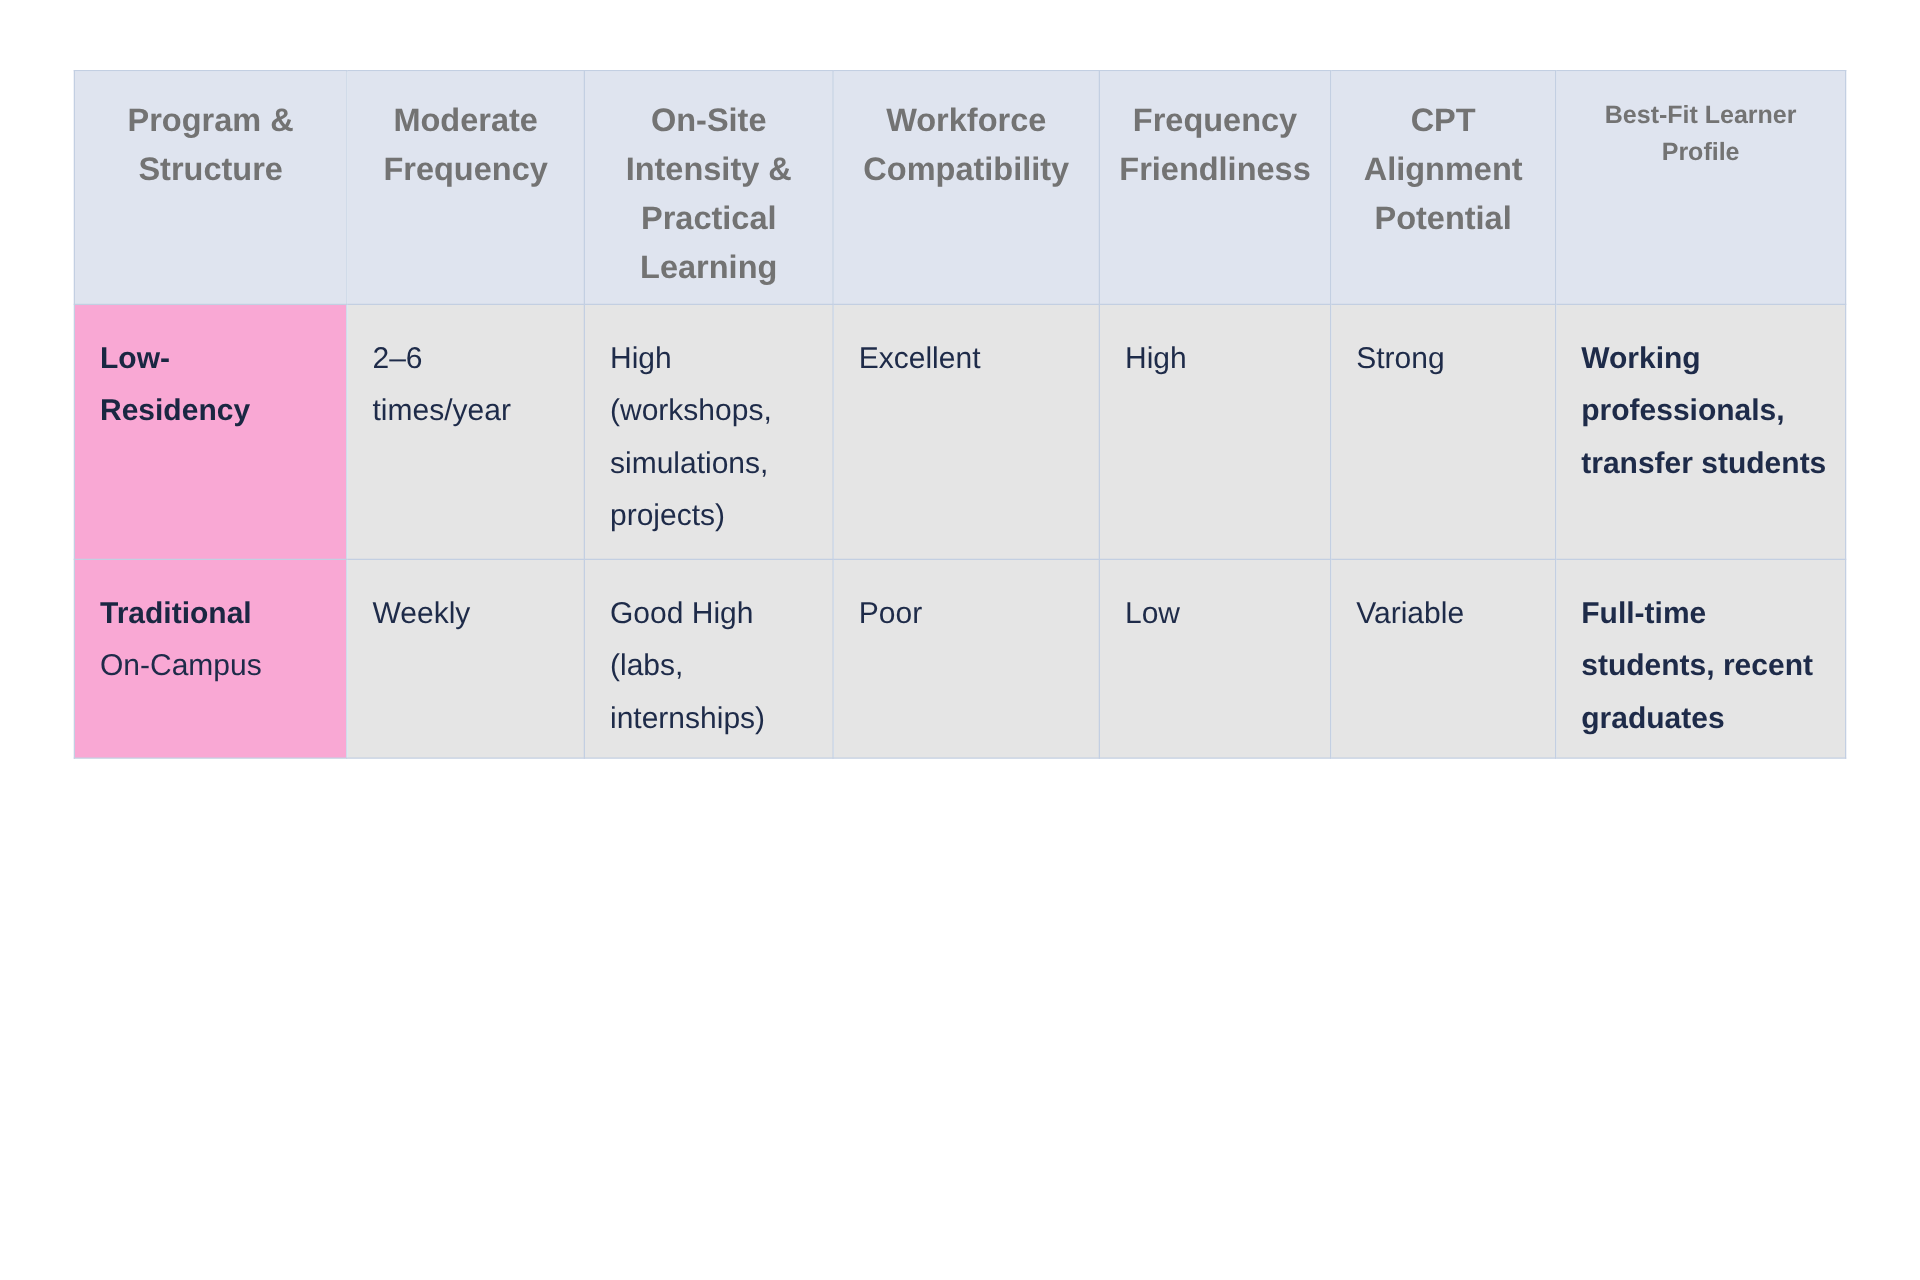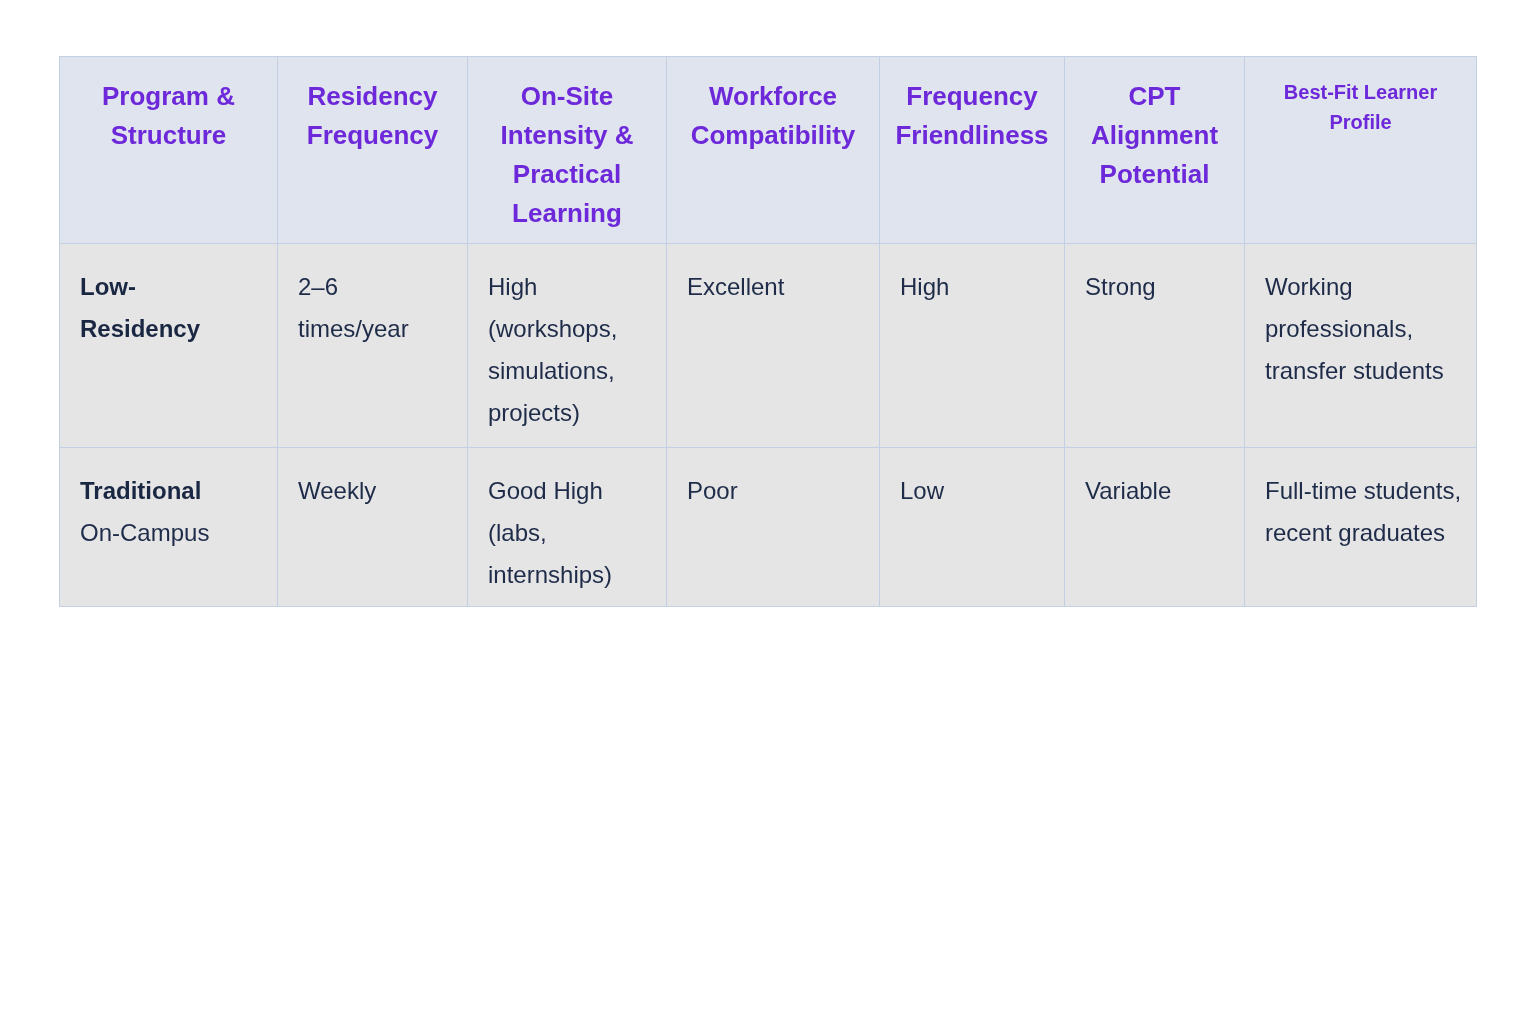--- a/index.html
+++ b/index.html
@@ -23,44 +23,45 @@
   }
   table.compare th, table.compare td {
     border: 1px solid #c3cfe2;
     vertical-align: top;
     overflow: hidden;
     box-sizing: border-box;
   }
   
   thead th {
     background: #dfe4ef;
-    color: #6d28d9;
+    color: #737373;
     font-weight: bold;
     font-size: 26px;
     line-height: 1.5;
     text-align: center;
     padding: 20px 10px 10px 10px;
     border-bottom: 1px solid #b7c4da;
   }
   thead th.small-head { font-size: 20px; }
   
   tbody td {
     background: #e5e5e5;
     color: #1e2b49;
     font-size: 24px;
     line-height: 1.75;
     text-align: left;
     padding: 22px 24px 10px 20px;
   }
   tbody td.prog {
-    background: #e5e5e5;
+    background: #f9a8d4;
     padding-right: 44px;
   }
   tbody td.last {
     padding-right: 2px;
+    font-weight: bold;
   }
   .prog .b {
     display: block;
     font-weight: bold;
     color: #1a2742;
   }
   .prog .r {
     display: block;
     font-weight: normal;
   }
@@ -80,21 +81,21 @@
         <col style="width:190px">
         <col style="width:199px">
       <col style="width:213px">
         <col style="width:185px">
         <col style="width:180px">
       <col style="width:232px">
     </colgroup>
     <thead>
       <tr class="h-row">
         <th>Program &amp; Structure</th>
-        <th>Residency Frequency</th>
+        <th>Moderate Frequency</th>
         <th>On-Site Intensity &amp; Practical Learning</th>
         <th>Workforce Compatibility</th>
         <th>Frequency Friendliness</th>
         <th>CPT Alignment Potential</th>
         <th class="small-head">Best-Fit Learner Profile</th>
       </tr>
     </thead>
     <tbody>
       <tr class="r-0">
         <td class="prog">

